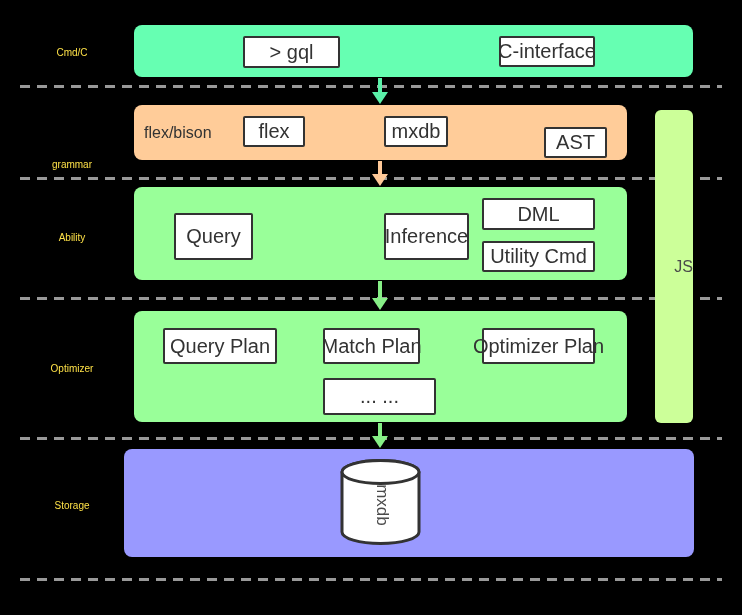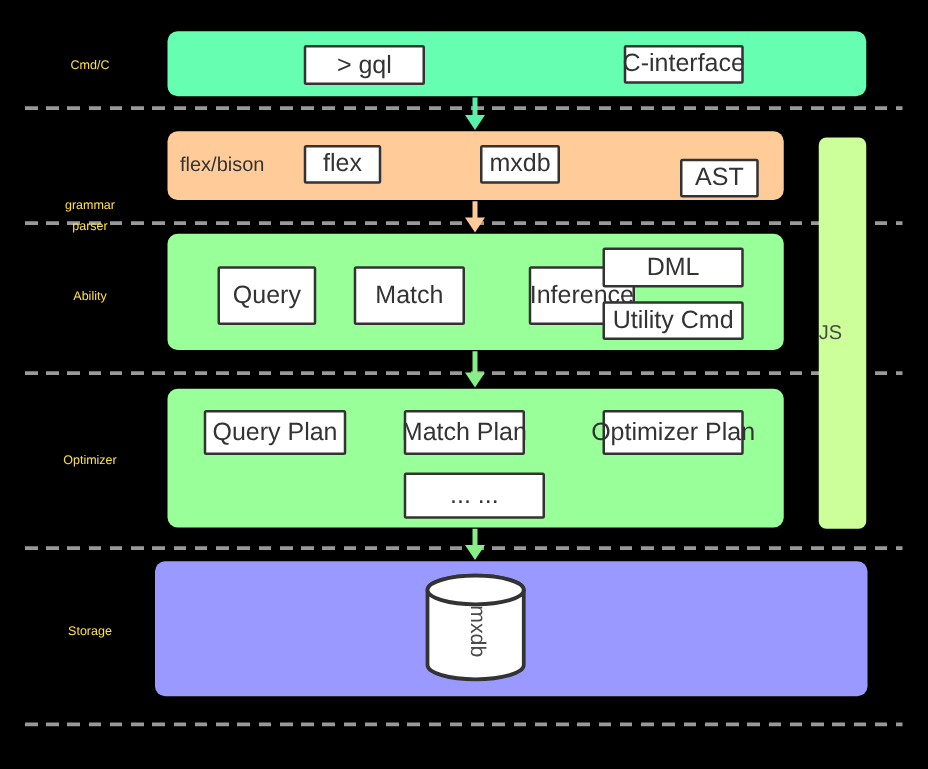--- a/index.html
+++ b/index.html
@@ -19,21 +19,21 @@
   }
   .inline-label{
     position:absolute;left:10px;top:0;height:100%;display:flex;align-items:center;
     font-size:16px;color:#333;
   }
   .side-label{
     position:absolute;left:12px;width:120px;text-align:center;
     color:#fde047;font-size:10px;line-height:17px;
   }
   .jsbar{
-    position:absolute;border-radius:6px;display:flex;align-items:center;justify-content:flex-start;
+    position:absolute;border-radius:6px;display:flex;align-items:center;justify-content:flex-end;
     color:#4a4a4a;font-size:16px;
   }
   .arrow{position:absolute;width:16px;}
   .arrow .stem{position:absolute;left:6px;top:0;width:4px;}
   .arrow .head{position:absolute;left:0;bottom:0;width:0;height:0;
     border-left:8px solid transparent;border-right:8px solid transparent;}
   .cyl{position:absolute;}
 </style>
 </head>
 <body>
@@ -49,22 +49,21 @@
       <div class="node" style="left: 365px; top: 11px; width: 96px; height: 31px;">C-interface</div>
     </div>
     <div class="band" style="left: 134px; top: 105px; width: 493px; height: 55px; background: rgb(255, 204, 153);">
       <span class="inline-label">flex/bison</span>
       <div class="node" style="left: 109px; top: 11px; width: 62px; height: 31px;">flex</div>
       <div class="node" style="left: 250px; top: 11px; width: 64px; height: 31px;">mxdb</div>
       <div class="node" style="left: 410px; top: 22px; width: 63px; height: 31px;">AST</div>
     </div>
     <div class="band" style="left: 134px; top: 187px; width: 493px; height: 93px; background: rgb(153, 255, 153);">
       <div class="node" style="left: 40px; top: 26px; width: 79px; height: 47px;">Query</div>
-      <div class="node" style="left: 149px; top: 26px; width: 89px; height: 47px;">Match</div>
-      <div class="node" style="left: 250px; top: 26px; width: 85px; height: 47px; margin-left: 39px;">Inference</div>
+      <div class="node" style="left: 250px; top: 26px; width: 85px; height: 47px;">Inference</div>
       <div class="node" style="left: 348px; top: 11px; width: 113px; height: 32px;">DML</div>
       <div class="node" style="left: 348px; top: 54px; width: 113px; height: 31px;">Utility Cmd</div>
     </div>
     <div class="band" style="left: 134px; top: 311px; width: 493px; height: 111px; background: rgb(153, 255, 153);">
       <div class="node" style="left: 29px; top: 17px; width: 114px; height: 36px;">Query Plan</div>
       <div class="node" style="left: 189px; top: 17px; width: 97px; height: 36px;">Match Plan</div>
       <div class="node" style="left: 348px; top: 17px; width: 113px; height: 36px;">Optimizer Plan</div>
       <div class="node" style="left: 189px; top: 67px; width: 113px; height: 37px;">... ...</div>
     </div>
     <div class="band" style="left: 124px; top: 449px; width: 570px; height: 108px; background: rgb(153, 153, 255);">
@@ -75,21 +74,20 @@
         </svg></div>
     </div>
     <div class="jsbar" style="left: 655px; top: 110px; width: 38px; height: 313px; background: rgb(204, 255, 153);">
       <span>JS</span>
     </div>
     <div class="side-label" style="top: 43.5px;">
       <div>Cmd/C</div>
     </div>
     <div class="side-label" style="top: 124px; margin-top: 32px;">
       <div>grammar</div>
-      <div>parser</div>
     </div>
     <div class="side-label" style="top: 228.5px;">
       <div>Ability</div>
     </div>
     <div class="side-label" style="top: 359.5px;">
       <div>Optimizer</div>
     </div>
     <div class="side-label" style="top: 496.5px;">
       <div>Storage</div>
     </div>

